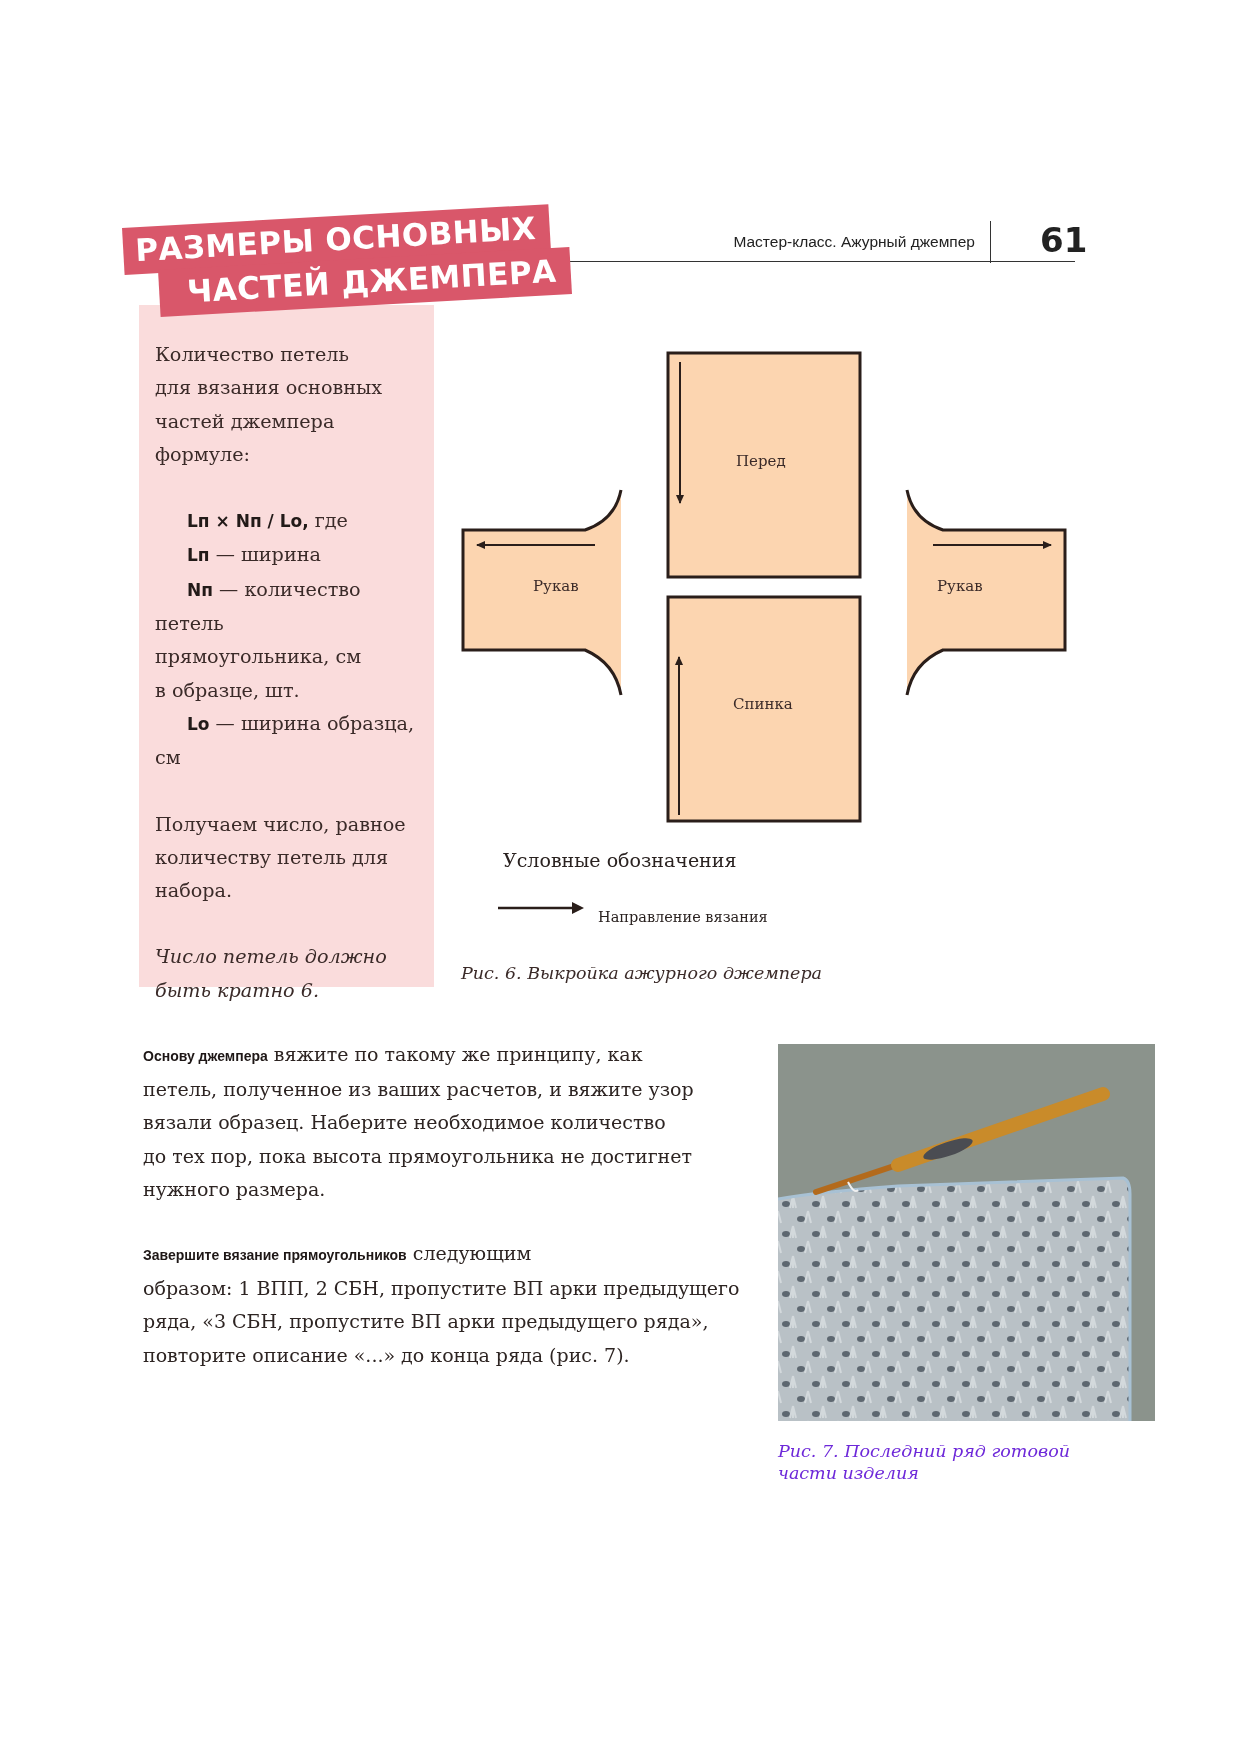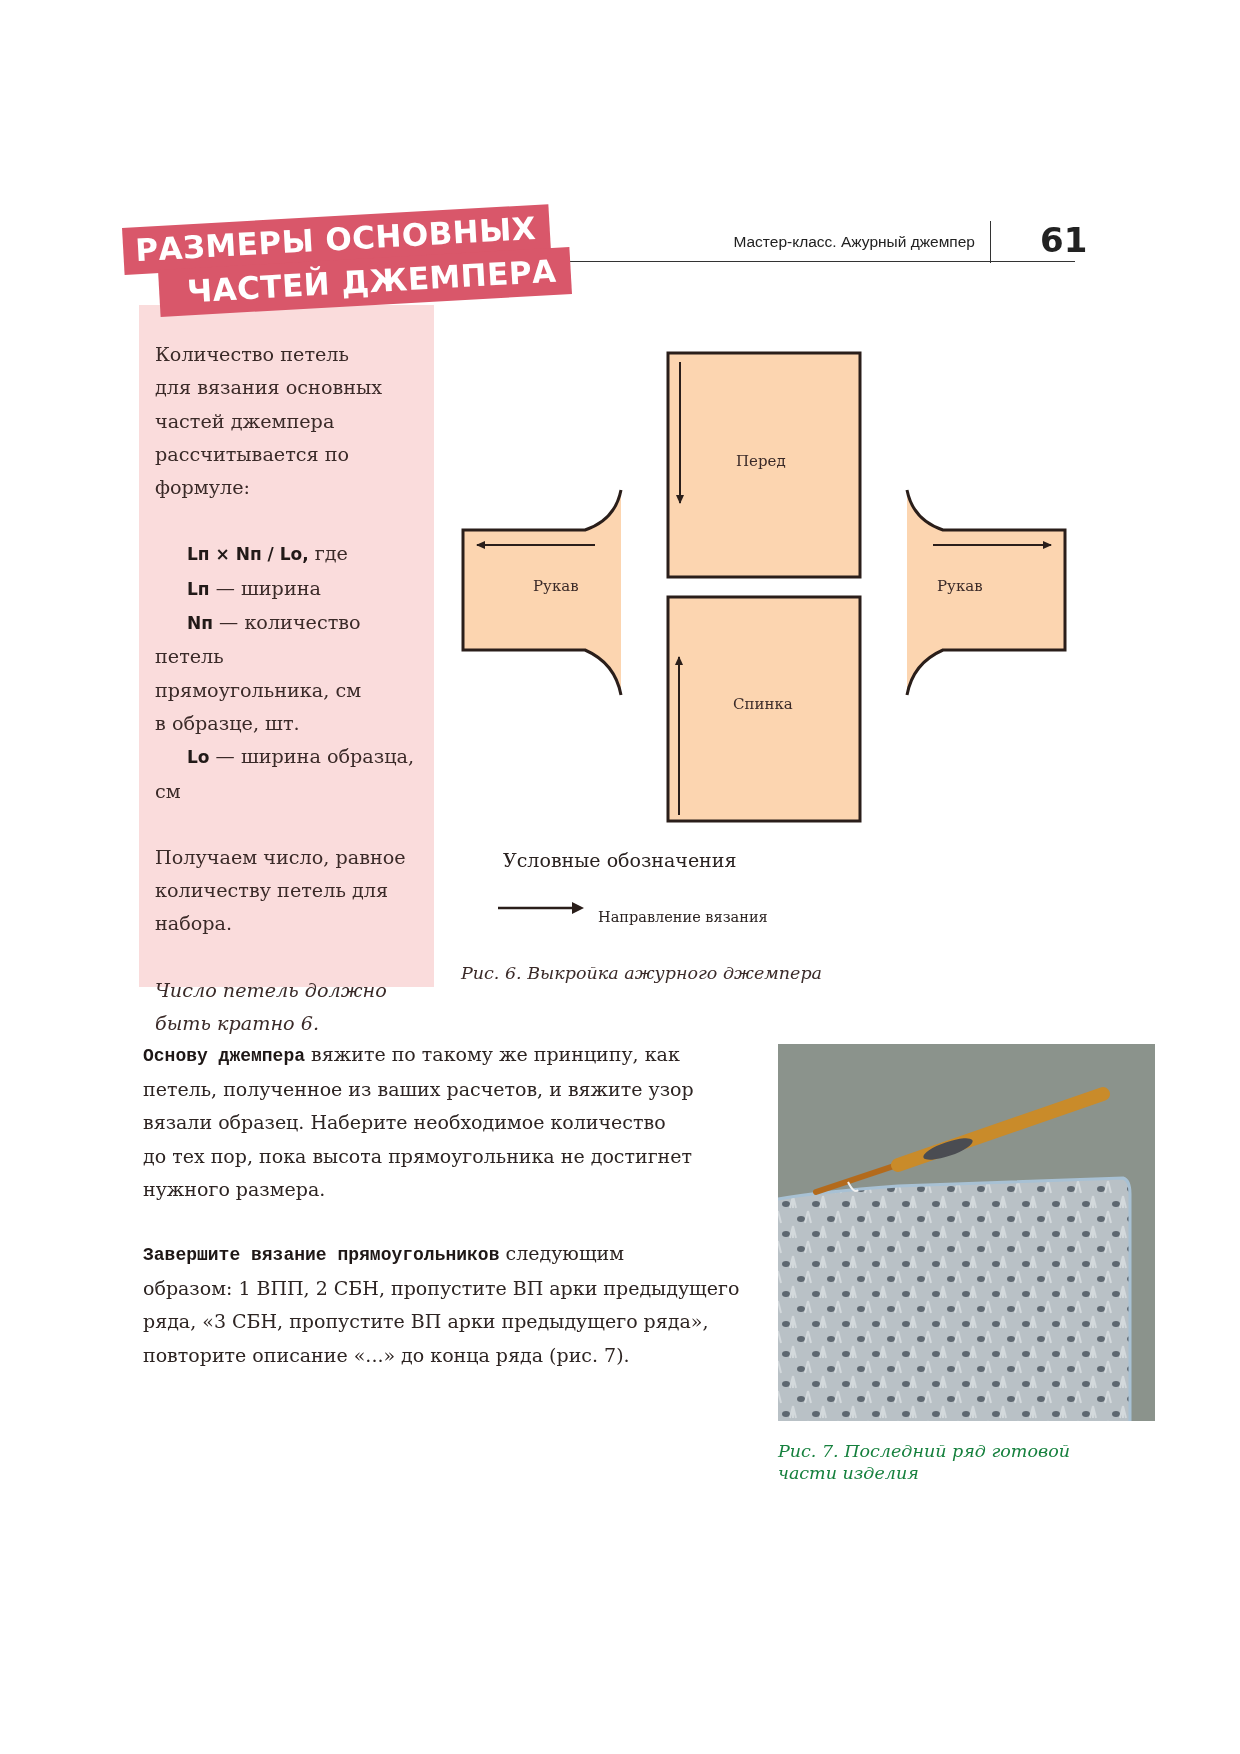--- a/index.html
+++ b/index.html
@@ -34,46 +34,45 @@
   .diag-label { position:absolute; font-family:"DejaVu Serif", serif; font-size:15px; color:#3a2a28; }
 
   .legend-title { position:absolute; left:503px; top:849px; font-size:19px; color:#2a2220; }
   .legend-arrow { position:absolute; left:498px; top:900px; }
   .legend-label { position:absolute; left:598px; top:909px; font-size:14.5px; color:#2a2220; }
   .fig6-caption { position:absolute; left:461px; top:963px; font-size:17.5px; font-style:italic; color:#3a2a28; }
 
   
   .body-text { position:absolute; left:143px; width:620px; font-size:19px; line-height:33.2px; color:#2d2422; }
   .body-text p { margin:0; }
-  .body-text b { font-family:Liberation Mono, monospace; font-weight:900; color:#1e1716; font-size:18px; }
+  .body-text b { font-family:Liberation Sans, sans-serif; font-weight:900; color:#1e1716; font-size:14px; }
   .para1 { top:1038px; }
   .para2 { top:1237px; }
 
   
   .photo { position:absolute; left:778px; top:1044px; width:377px; height:377px; background:#8c948d; overflow:hidden; }
-  .fig7-caption { position:absolute; left:778px; top:1440px; width:320px; font-size:17.5px; line-height:22px; font-style:italic; color:#15803d; }
+  .fig7-caption { position:absolute; left:778px; top:1440px; width:320px; font-size:17.5px; line-height:22px; font-style:italic; color:#6d28d9; }
 </style>
 </head>
 <body>
 
 <div class="run-title">Мастер-класс. Ажурный джемпер</div>
 <div class="run-vrule"></div>
 <div class="page-num">61</div>
 <div class="run-hrule"></div>
 
 <div class="sidebar"></div>
 
 <div class="banner b1">РАЗМЕРЫ ОСНОВНЫХ</div>
 <div class="banner b2">ЧАСТЕЙ ДЖЕМПЕРА</div>
 
 <div class="side-text">
   <p>Количество петель</p>
   <p>для вязания основных</p>
   <p>частей джемпера</p>
-  <p>рассчитывается по</p>
   <p>формуле:</p>
   <div class="gap"></div>
   <p><b>Lп × Nп / Lo,</b><span> где</span></p>
   <p><b>Lп</b><span> — </span><span>ширина</span></p>
   <p><b>Nп</b><span> — </span><span>количество петель</span></p>
   <p>прямоугольника, см</p>
   <p>в образце, шт.</p>
   <p><b>Lo</b><span> — </span><span>ширина образца, см</span></p>
   <div class="gap"></div>
   <p>Получаем число, равное</p>

